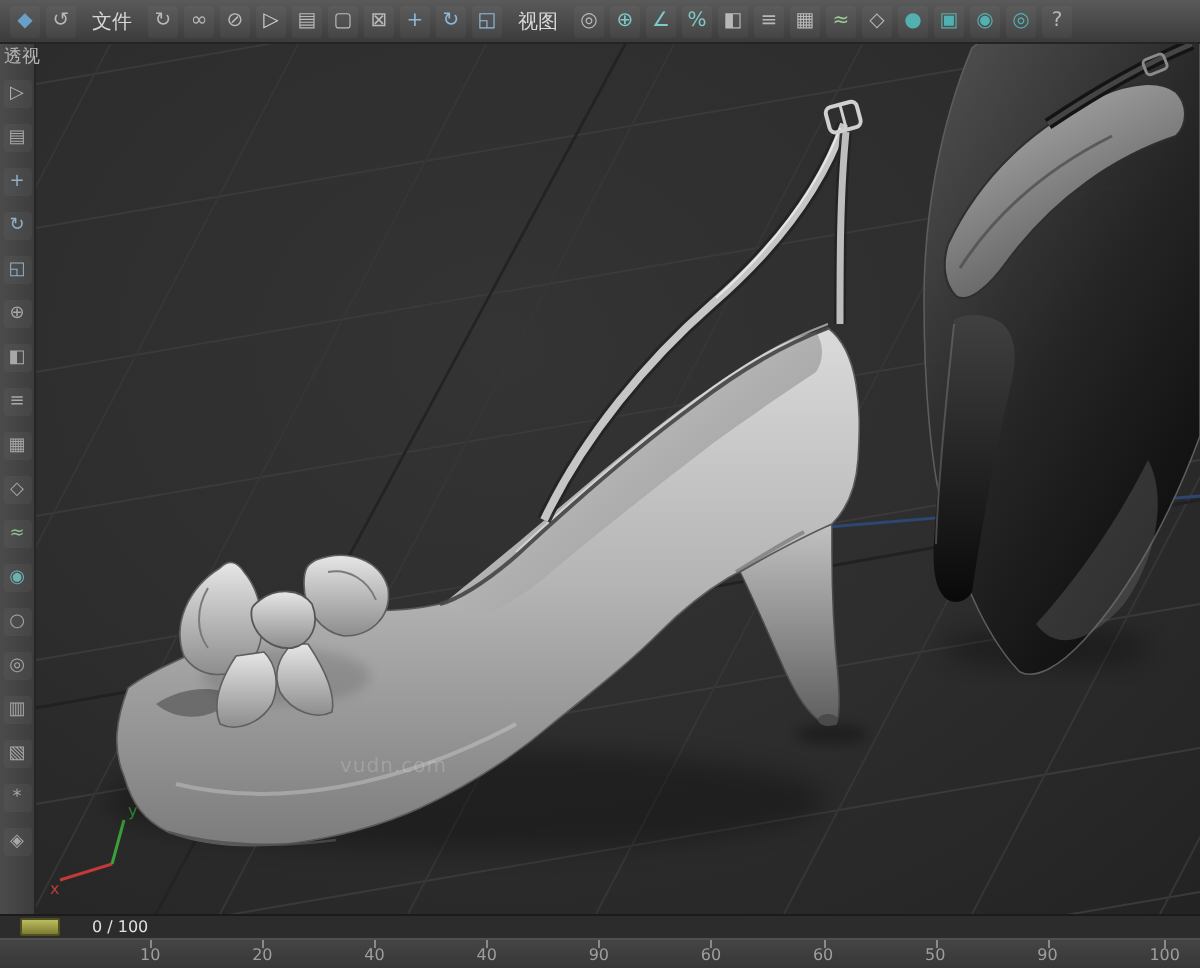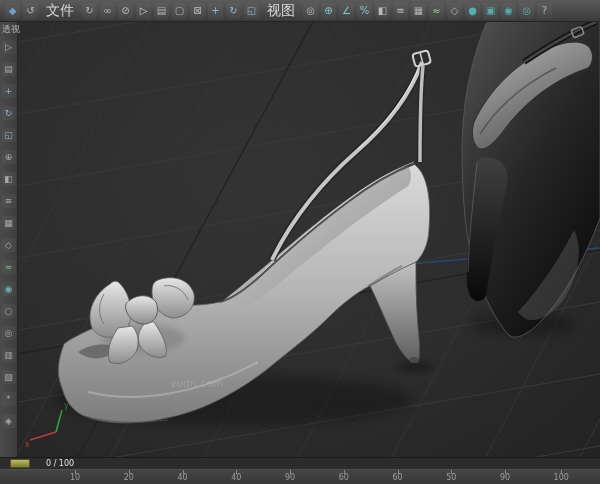--- a/index.html
+++ b/index.html
@@ -5,41 +5,41 @@
   *{box-sizing:border-box;margin:0;padding:0}
   html,body{width:600px;height:484px;overflow:hidden;background:#1e1e1e}
   .app{width:600px;height:484px;position:relative;display:flex;flex-direction:column;
        font-family:"DejaVu Sans",sans-serif;background:#3d3d3d;user-select:none}
   
   .topbar{flex:0 0 22px;height:22px;background:linear-gradient(#5a5a5a,#3b3b3b);
           border-bottom:1px solid #242424;display:flex;align-items:center;gap:3px;
           padding:0 5px;overflow:hidden}
   .ticon{flex:0 0 auto;width:15px;height:16px;font-size:10px;line-height:16px;text-align:center;
          color:#b8b8b8;border-radius:2px;background:rgba(255,255,255,.04);cursor:default}
-  .tlabel{flex:0 0 auto;font-size:14px;color:#d8d8d8;padding:0 5px}
+  .tlabel{flex:0 0 auto;font-size:10px;color:#d8d8d8;padding:0 5px}
   
   .body{flex:1;min-height:0;display:flex;position:relative}
   .ltb{flex:0 0 18px;background:linear-gradient(90deg,#4b4b4b,#3d3d3d);border-right:1px solid #262626;
        display:flex;flex-direction:column;align-items:center;padding-top:18px;gap:8px}
   .licon{width:14px;height:14px;font-size:9px;line-height:14px;text-align:center;color:#a6a6a6;
          background:rgba(255,255,255,.04);border-radius:2px}
   .vp{flex:1;position:relative;overflow:hidden;
       background:radial-gradient(ellipse at 40% 35%, #343434 0%, #2d2d2d 55%, #232323 100%)}
   .vp svg{position:absolute;inset:0;width:100%;height:100%}
   .vplabel{position:absolute;left:2px;top:24px;font-size:9px;color:#b4b4b4;z-index:6;line-height:10px}
   .watermark{position:absolute;left:152px;top:356px;font-size:10px;color:rgba(220,220,220,.25);
              letter-spacing:.5px;z-index:5}
   
   .tslider{flex:0 0 12px;background:#2c2c2c;border-top:1px solid #1b1b1b;display:flex;align-items:center}
   .thandle{width:20px;height:9px;margin-left:10px;border-radius:1px;border:1px solid #50501e;
            background:linear-gradient(#bcbc60,#7c7c32)}
   .tframe{font-size:8px;color:#e2e2e2;margin-left:16px;line-height:10px}
   
   .ruler{flex:0 0 15px;background:linear-gradient(#454545,#373737);border-top:1px solid #505050;
-         display:flex;justify-content:space-between;align-items:center;padding:0 31px 1px 70px}
+         display:flex;justify-content:space-between;align-items:center;padding:0 10px 1px 70px}
   .tick{font-size:8px;color:#9e9e9e;position:relative;padding-top:3px;line-height:10px}
   .tick::before{content:"";position:absolute;left:50%;top:0;width:1px;height:4px;background:#8a8a8a}
 </style>
 </head>
 <body>
 
 <div class="app">
 
   <header class="topbar">
       <span class="ticon" style="color: rgb(106, 160, 200);">◆</span>

